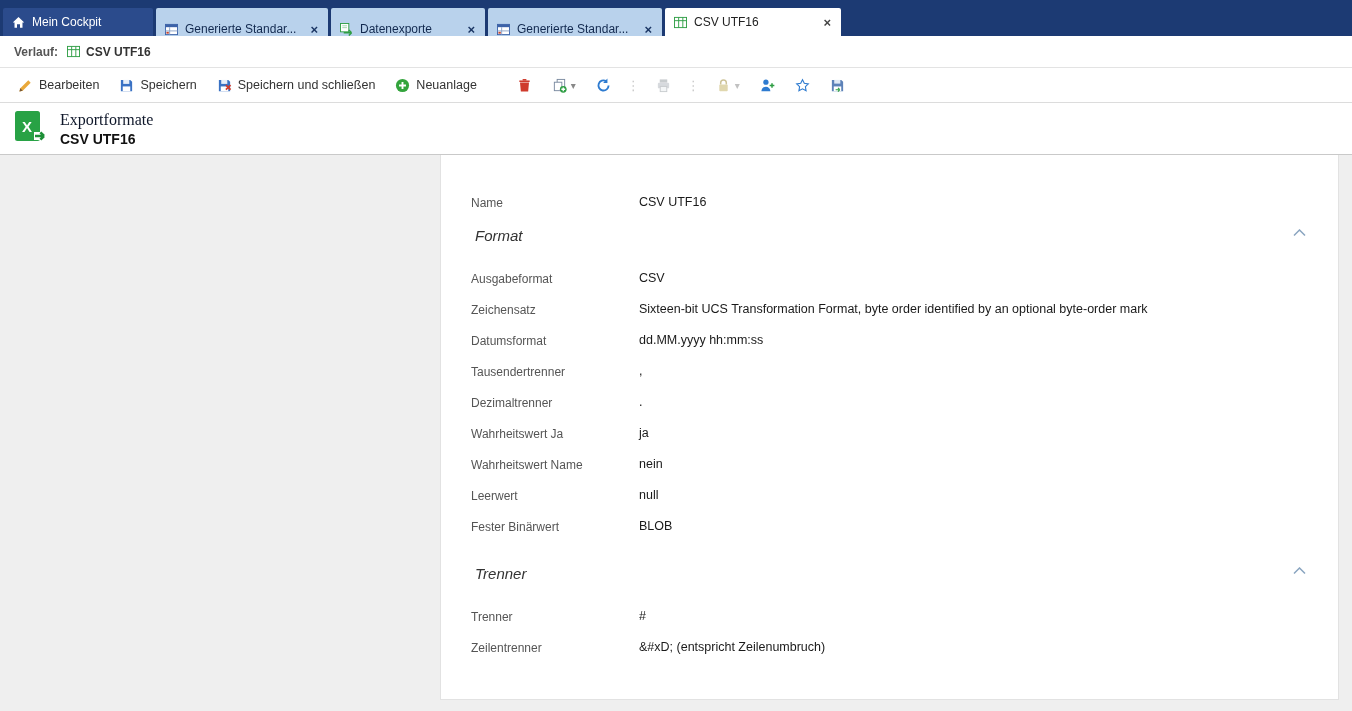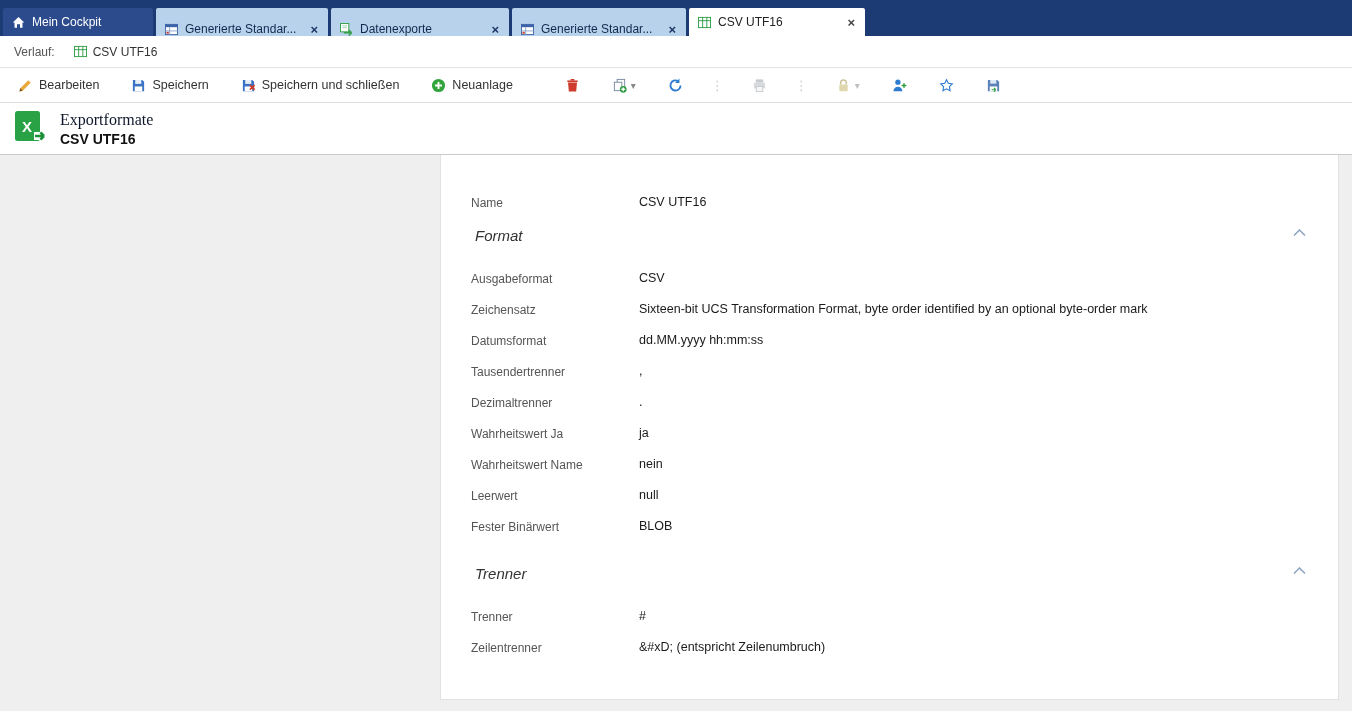--- a/index.html
+++ b/index.html
@@ -10,32 +10,32 @@
   .tabbar { height:36px; background:#1c3a73; display:flex; align-items:flex-end; padding-left:3px; gap:3px; }
   .tab { height:28px; display:flex; align-items:center; gap:7px; padding:0 9px; font-size:12px;
          border-radius:2px 2px 0 0; cursor:pointer; white-space:nowrap; overflow:hidden; }
   .tab .tlabel { flex:1 1 auto; overflow:hidden; text-overflow:ellipsis; }
   .tab .tclose { font-size:13px; font-weight:bold; padding:0 1px; line-height:1; }
   .tab-cockpit { background:#2b4b8c; color:#fff; width:150px; }
   .tab-light { background:#b9d2ec; color:#12294f;align-items:flex-end; }
   .tab-light .tclose { color:#1a3563; }
   .tab-active { background:#ffffff; color:#222; }
   .tab-active .tclose { color:#444; }
-  .tab-w1 { width:172px; } .tab-w2 { width:178px; } .tab-w3 { width:174px; } .tab-w4 { width:176px; }
+  .tab-w1 { width:172px; } .tab-w2 { width:154px; } .tab-w3 { width:174px; } .tab-w4 { width:176px; }
   .ticon { display:flex; align-items:center; flex:0 0 auto; }
 
   
   .historybar { height:32px; background:#fff; display:flex; align-items:center; padding:0 14px;
-                border-bottom:1px solid #e3e3e3; gap:19px; }
+                border-bottom:1px solid #e3e3e3; gap:9px;font-weight:bold; }
   .history-label { color:#555; }
   .history-item { display:flex; align-items:center; gap:6px; color:#333; cursor:pointer; }
 
   
   .toolbar { height:35px; background:#fff; display:flex; align-items:center; padding:0 10px;
-             border-bottom:1px solid #dcdcdc; gap:16px; font-size:12.5px; color:#333; }
+             border-bottom:1px solid #dcdcdc; gap:4px; font-size:12.5px; color:#333; }
   .tbtn { display:flex; align-items:center; gap:6px; padding:4px 8px; border-radius:3px; cursor:pointer; }
   .tbtn svg { display:block; }
   .caret { color:#888; font-size:10px; margin-left:-2px; }
   .caret-dim { color:#bbb; }
   .tsep { color:#c9c9c9; padding:0 4px; font-size:13px; user-select:none; }
   .gapL { margin-left:20px; }
   .tbtn-disabled { cursor:default; opacity:0.9; }
 
   
   .recheader { height:52px; background:#fff; border-bottom:1px solid #c9c9c9; display:flex;

